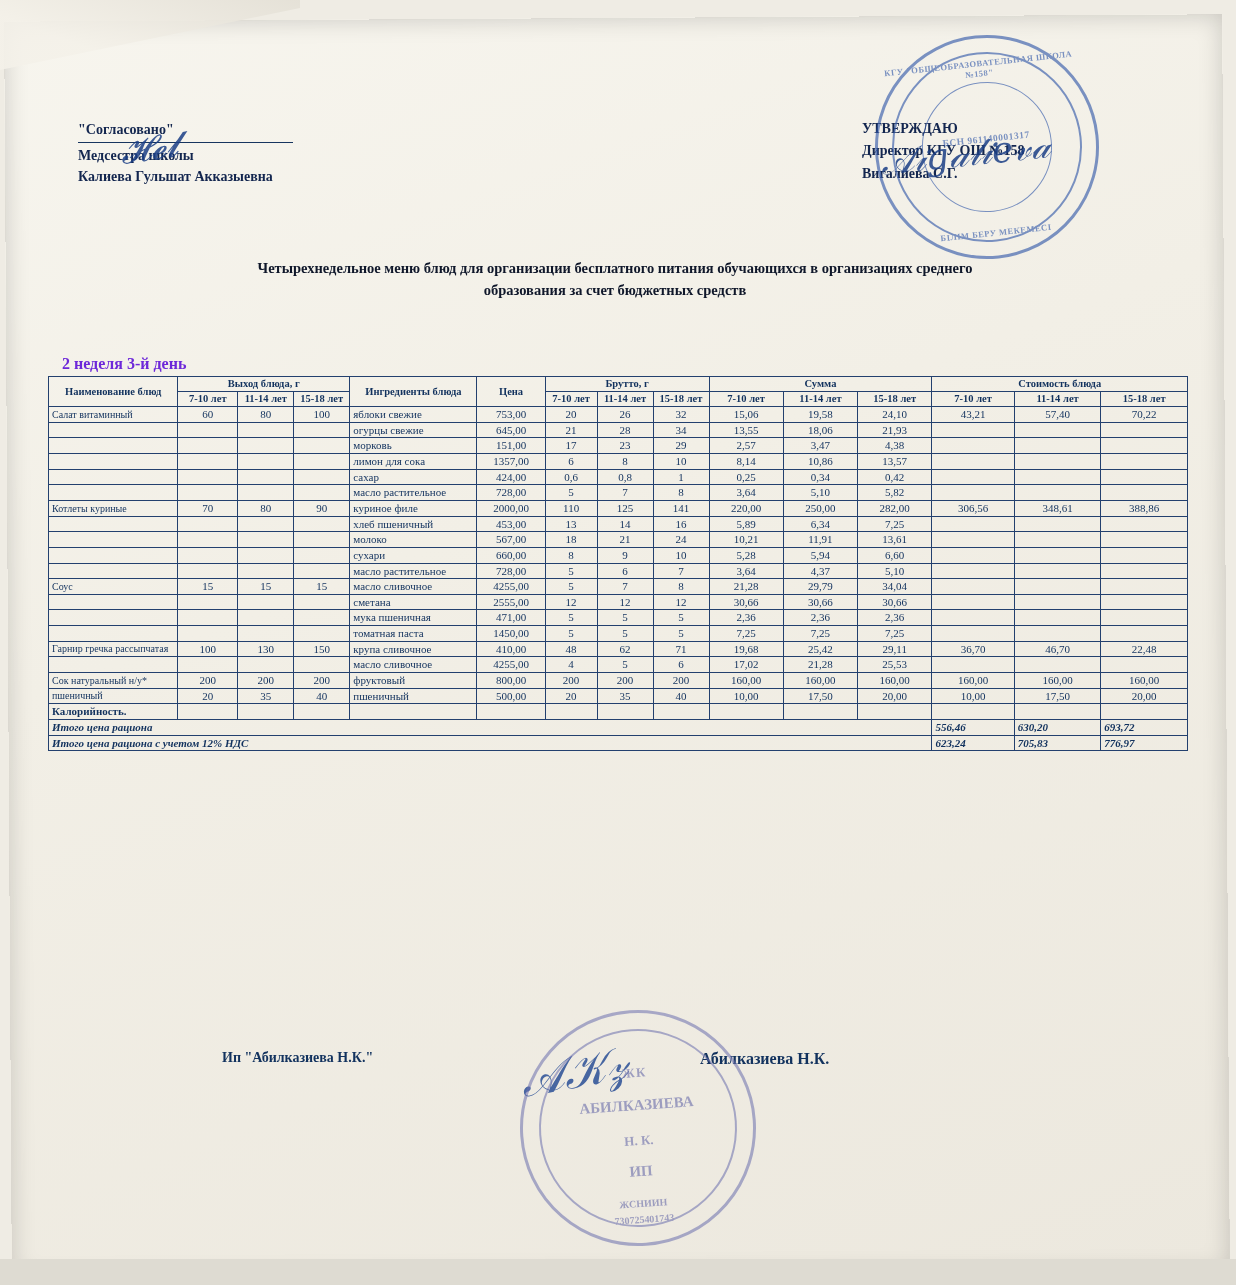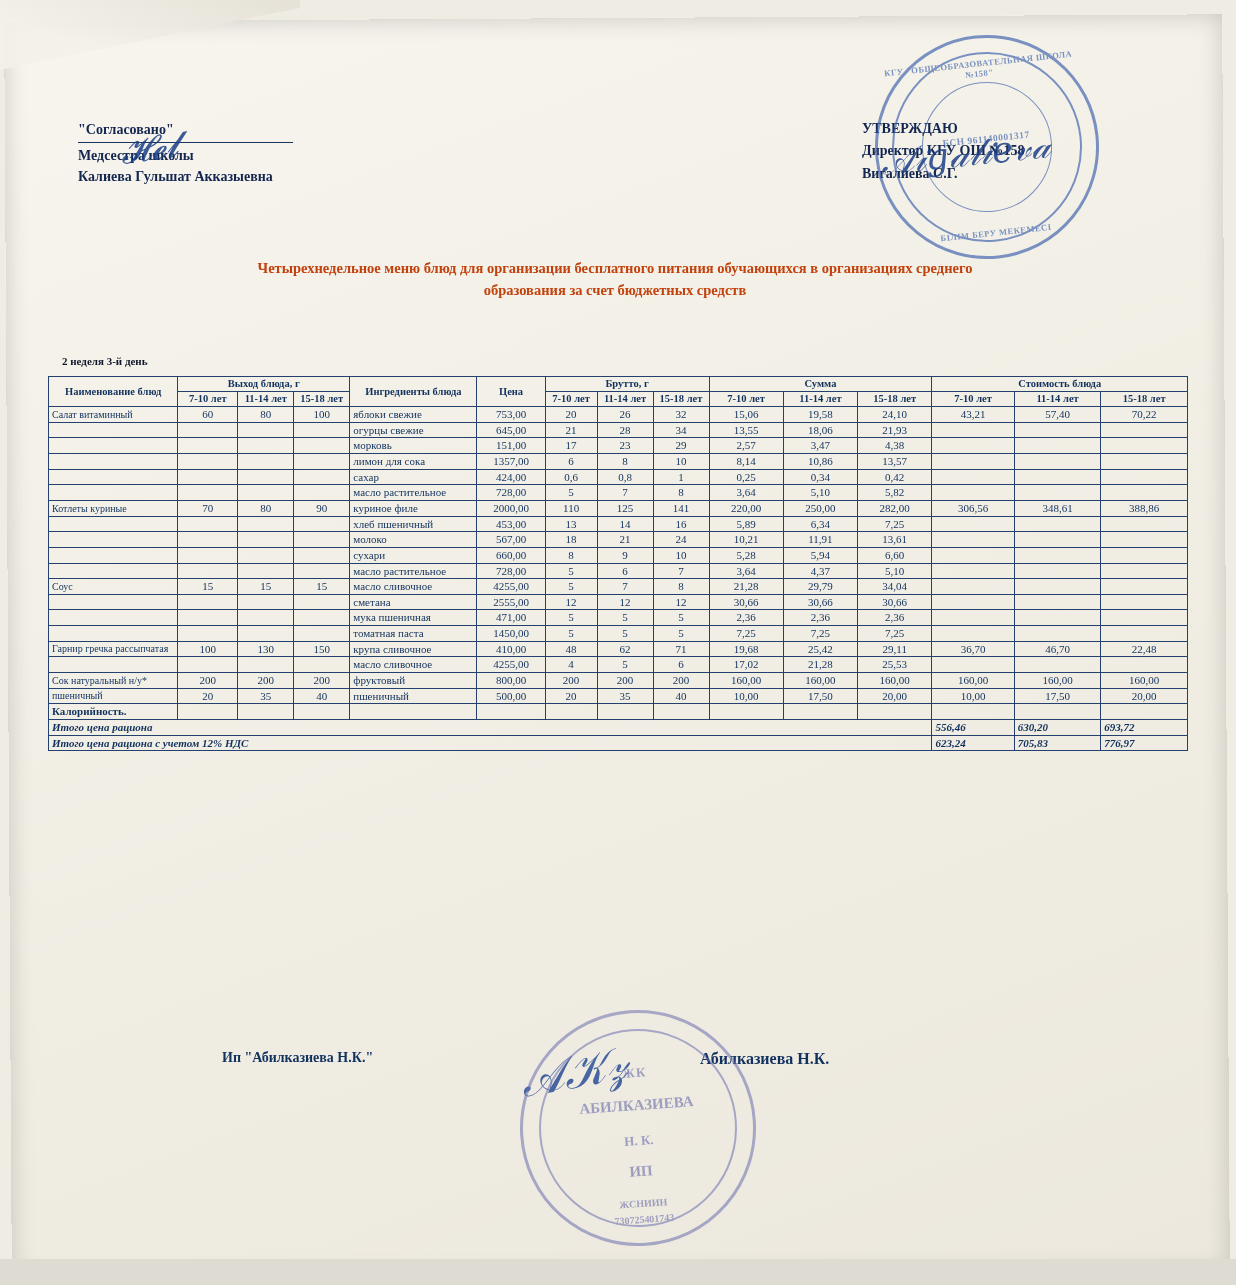--- a/index.html
+++ b/index.html
@@ -169,30 +169,30 @@
   .s2d { bottom: 34px; font-size: 10px; }
   
   .doc-title {
     position: absolute;
     left: 150px;
     top: 258px;
     width: 930px;
     text-align: center;
     font-size: 14.5px;
     font-weight: bold;
-    color: #c2410c;
+    color: #0f172a;
     line-height: 1.5;
   }
   .week-label {
     position: absolute;
     left: 62px;
     top: 355px;
-    font-size: 11px;
-    font-weight: bold;
-    color: #0f172a;
+    font-size: 16px;
+    font-weight: bold;
+    color: #6d28d9;
   }
   
   table.menu {
     position: absolute;
     left: 48px;
     top: 376px;
     width: 1140px;
     border-collapse: collapse;
     font-size: 11px;
     color: #12325e;

